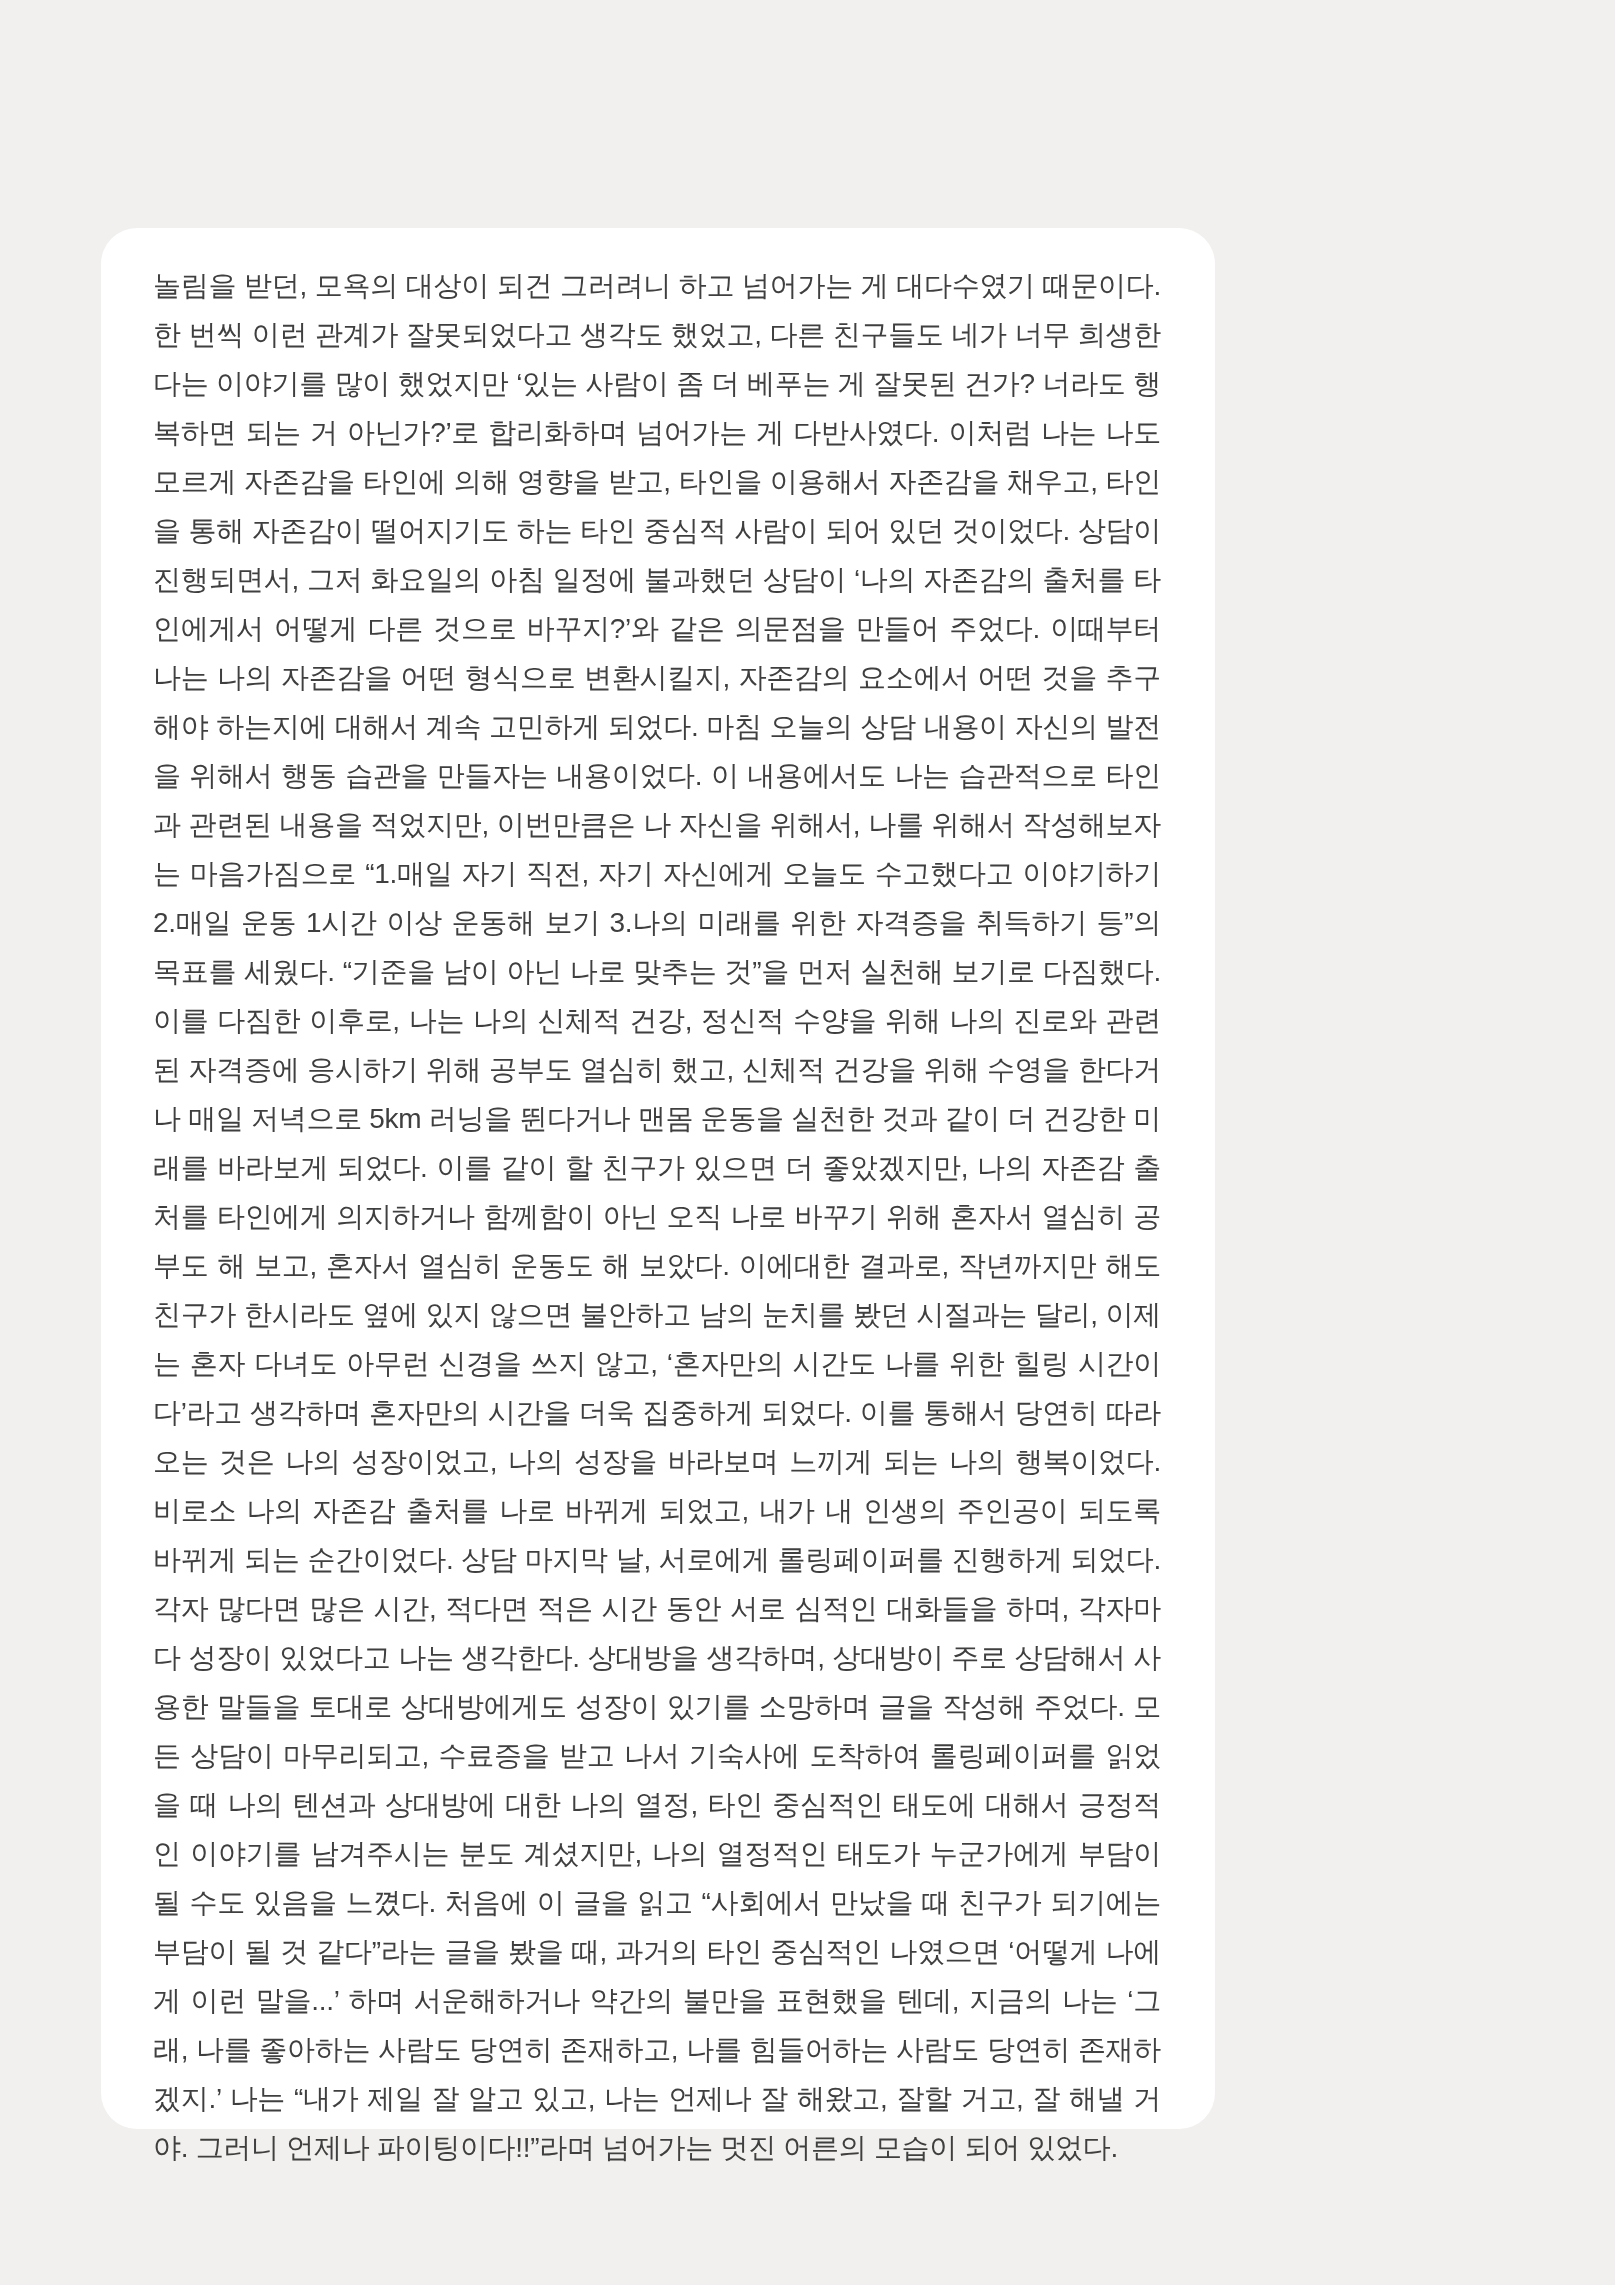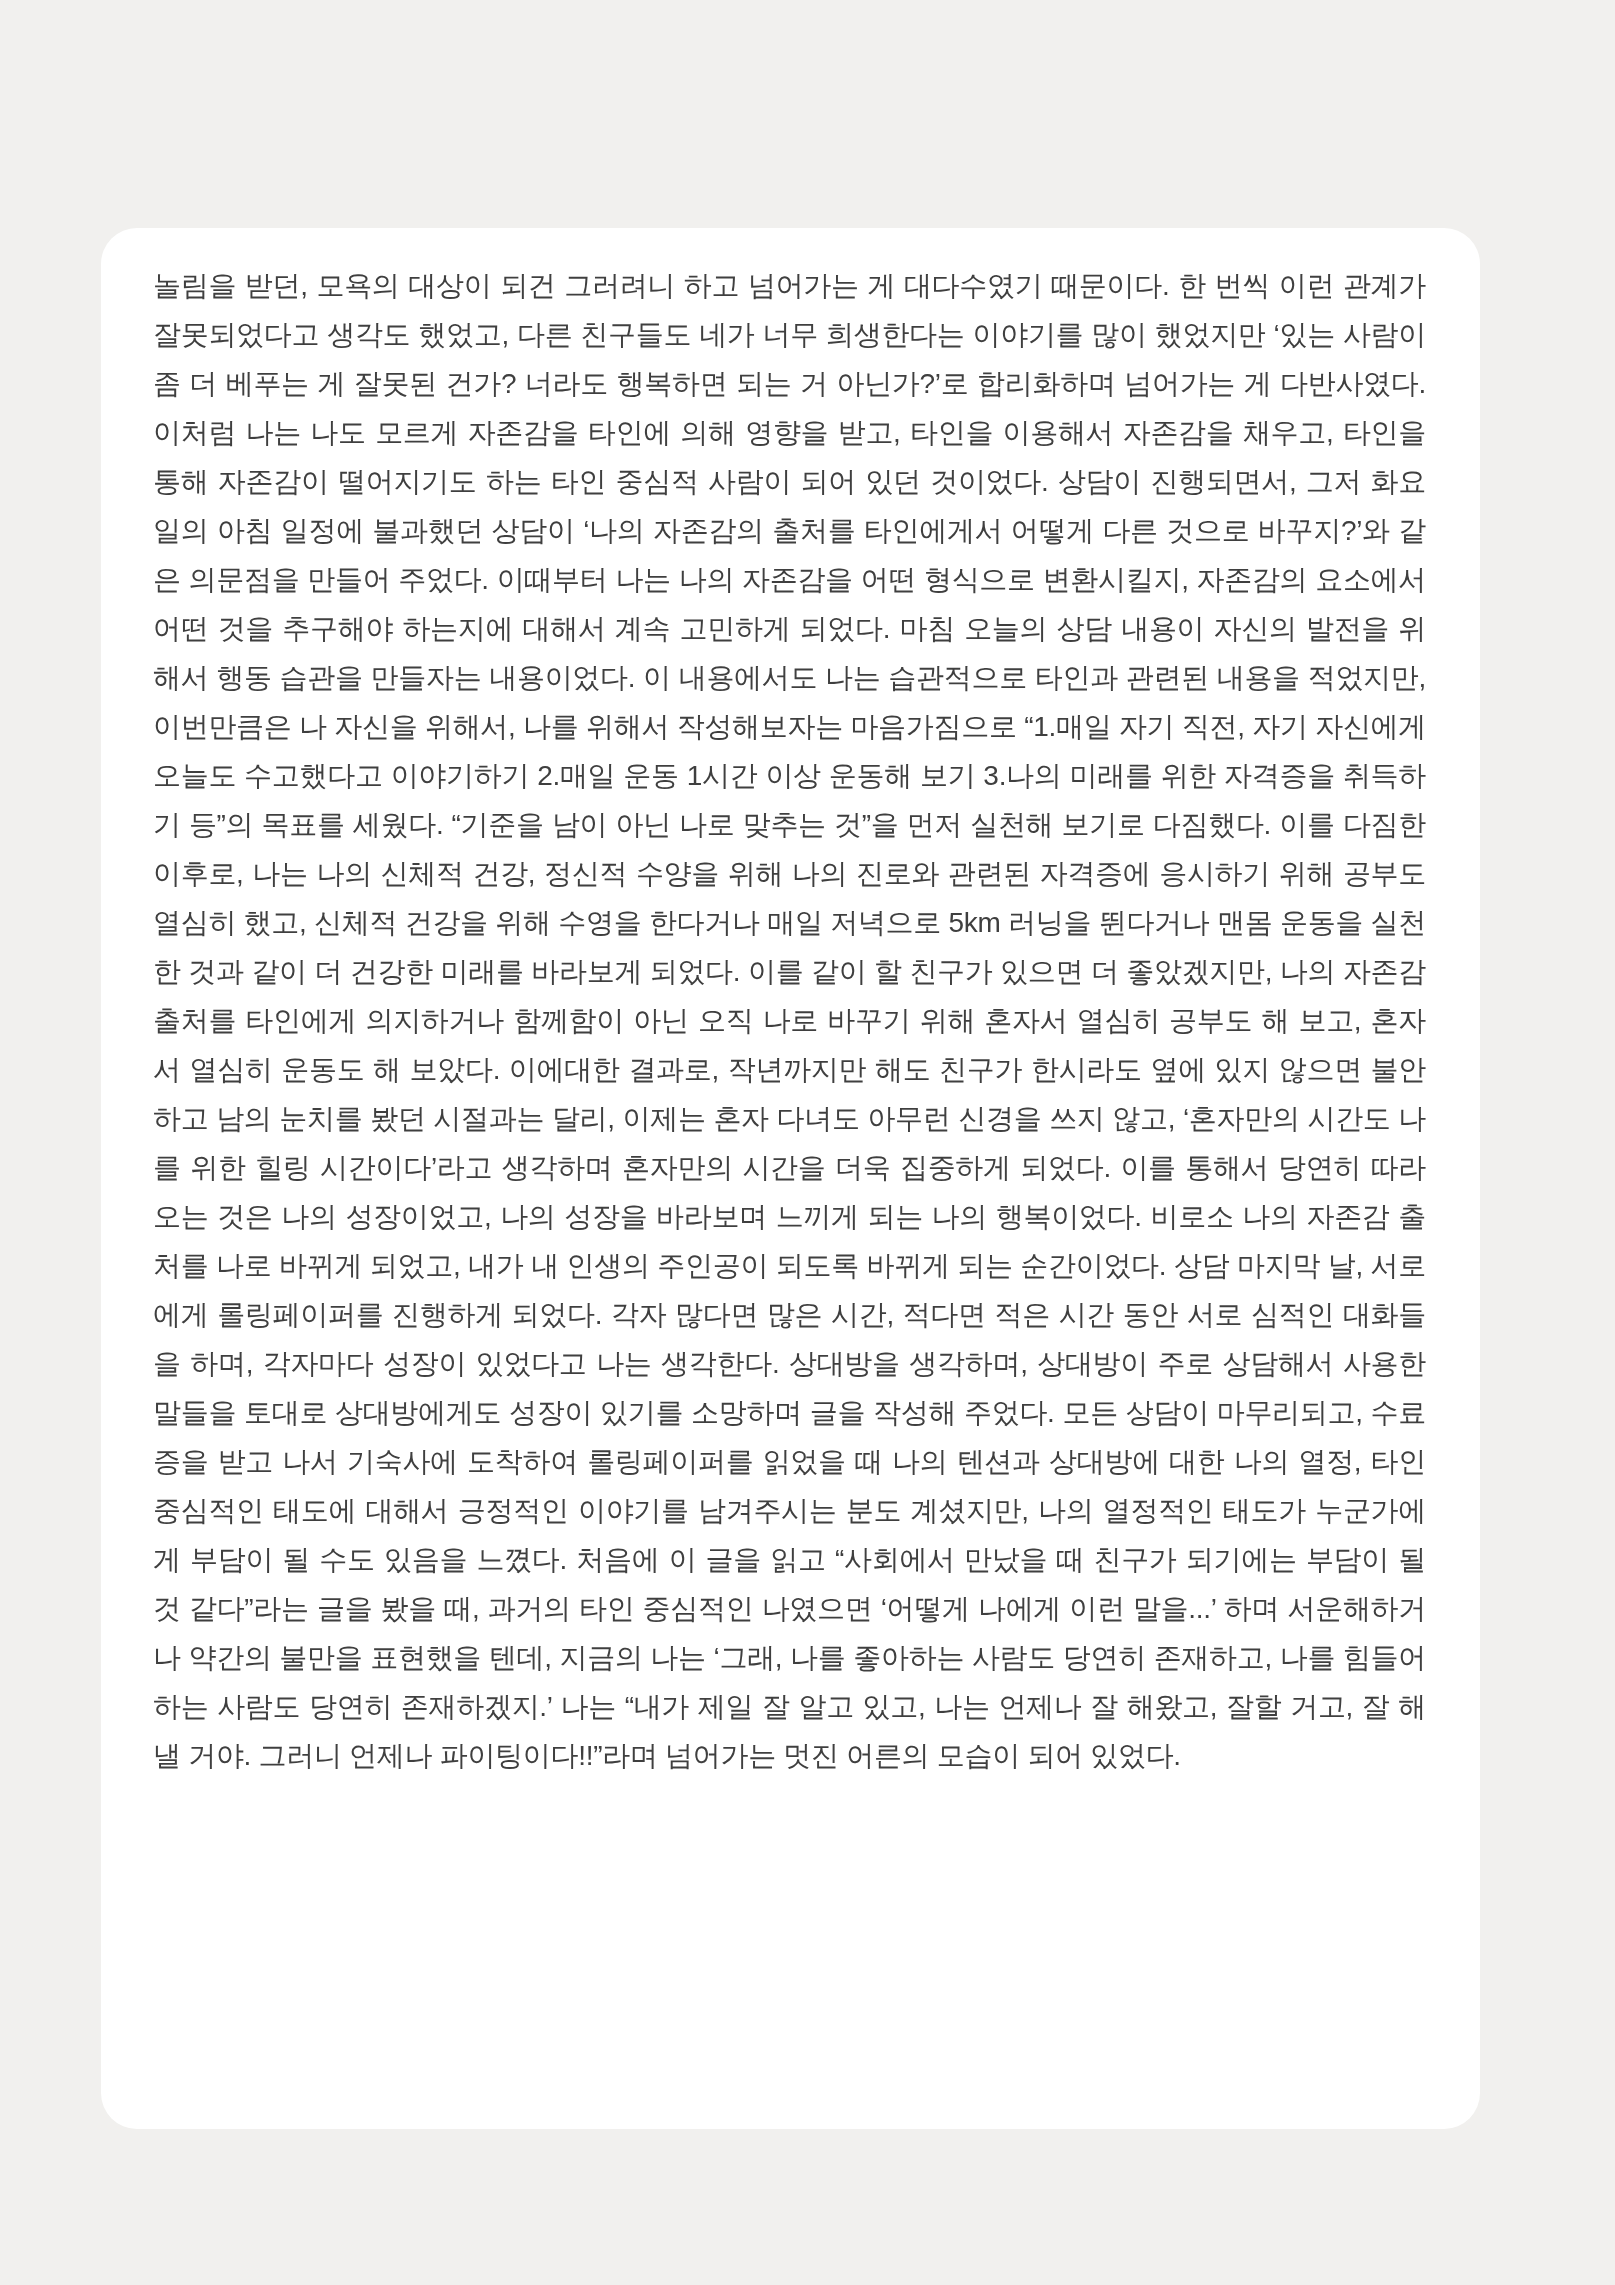--- a/index.html
+++ b/index.html
@@ -11,21 +11,21 @@
     height: 2285px;
     background: #f1f0ee;
     position: relative;
     font-family: "Liberation Sans", sans-serif;
     overflow: hidden;
   }
   .content-card {
     position: absolute;
     left: 101px;
     top: 228px;
-    width: 1379px;
+    width: 1114px;
     height: 1901px;
     background: #ffffff;
     border-radius: 36px;
     box-sizing: border-box;
     padding: 33px 54px 0 52px;
   }
   .essay-text {
     font-size: 28px;
     line-height: 49px;
     color: #3f3f3f;

